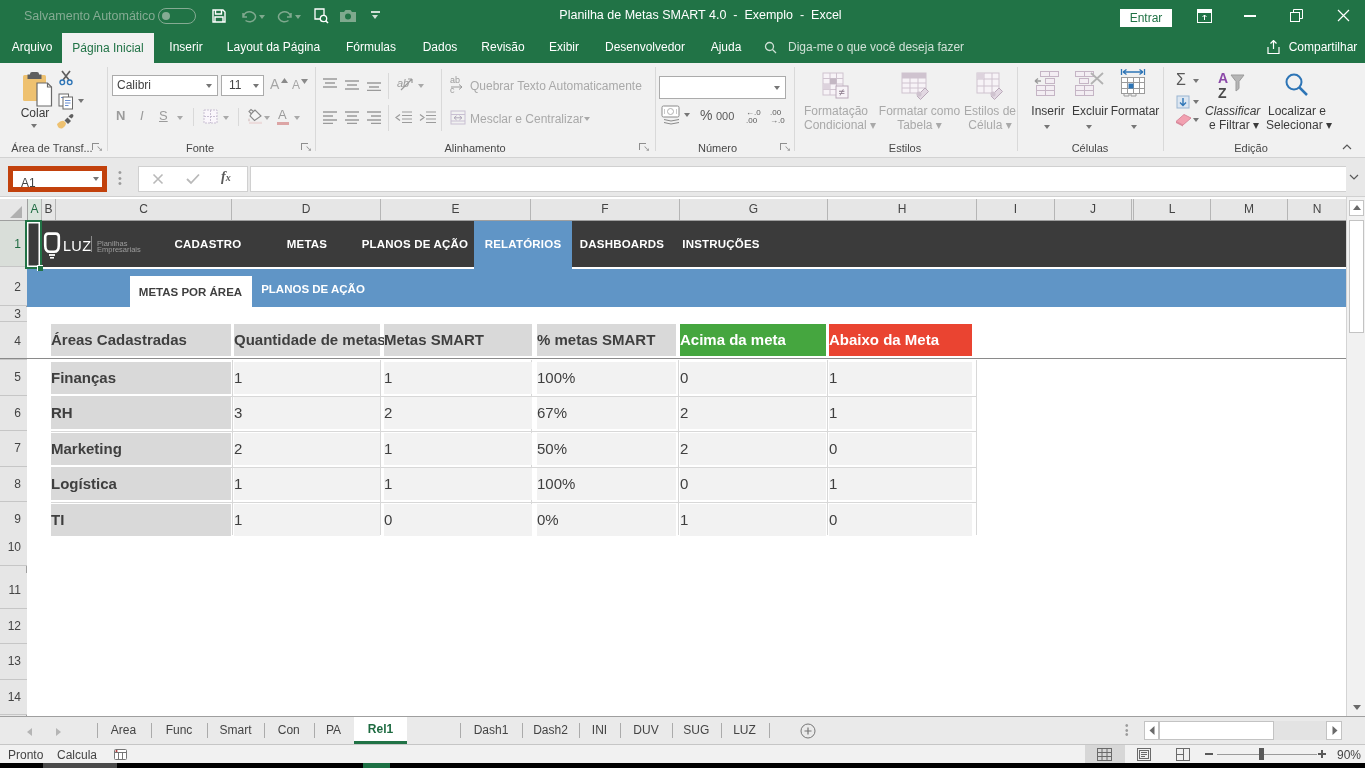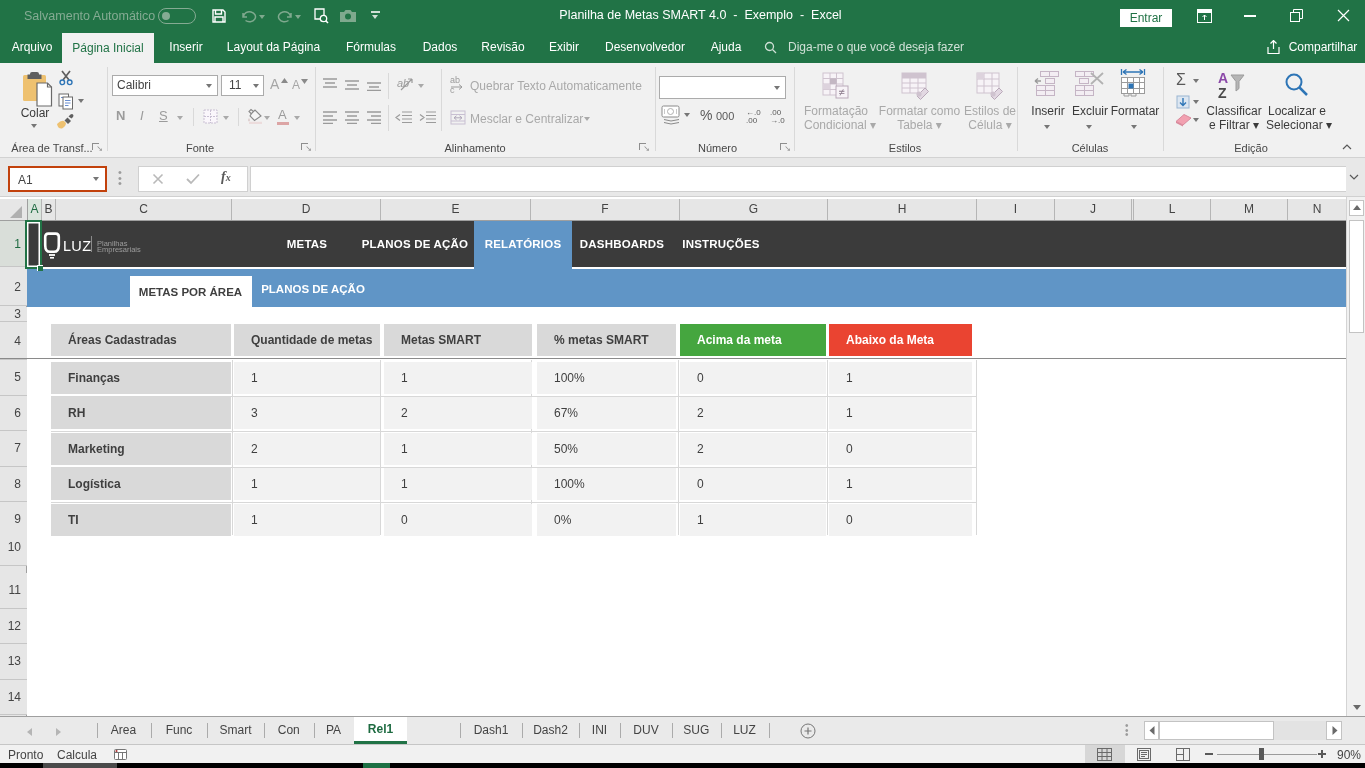--- a/index.html
+++ b/index.html
@@ -39,21 +39,21 @@
 
 #grid { left:0; top:221px; width:1346px; height:495px; background:#fff; }
 #rowhdr { position:absolute; left:0; top:0; width:27px; height:495px; background:#e6e6e6; border-right:1px solid #9f9f9f; }
 
 
 #darkband { position:absolute; left:27px; top:0; width:1319px; height:46px; background:#3b3b3b; }
 #blueband { position:absolute; left:27px; top:47.5px; width:1319px; height:38.5px; background:#6095c6; }
 .navitem { position:absolute; top:0; height:47px; line-height:47px; color:#fff; font-weight:bold; font-size:11.5px; text-align:center; letter-spacing:.2px; }
 
 
-.tc { position:absolute; font-size:12px; color:#3f3f3f; line-height:32px; padding-left:17px; white-space:nowrap; }
+.tc { position:absolute; font-size:15px; color:#3f3f3f; line-height:32px; padding-left:0; white-space:nowrap; }
 .hdr { font-weight:bold; }
 
 
 #sheetbar { left:0; top:716px; width:1365px; height:28px; background:#eaeaea; border-top:1px solid #9f9f9f; }
 .stab { position:absolute; top:0; height:27px; line-height:27px; font-size:12px; color:#444; text-align:center; }
 .stsep { position:absolute; top:6px; width:1px; height:15px; background:#ababab; }
 
 
 #statusbar { left:0; top:744px; width:1365px; height:19px; background:#f1f1f1; border-top:1px solid #c6c6c6; }
 #blackstrip { left:0; top:763px; width:1365px; height:5px; background:#000; }
@@ -359,36 +359,36 @@
   <svg class="abs" style="left:1175px;top:50px;" width="17" height="14" viewBox="0 0 17 14">
         <path d="M1 8.5 L9 1.5 L16 5 L8 12 z" fill="#f2a0b0" stroke="#d98a9c"></path>
         <path d="M1 8.5 L8 12 L8 13.5 L1 10 z" fill="#d98a9c"></path>
       </svg>
   <div class="darr" style="left:1193px;top:55px;"></div>
   <svg class="abs" style="left:1218px;top:7px;" width="27" height="29" viewBox="0 0 27 29">
         <text x="0" y="13" font-size="14" font-weight="bold" fill="#8b48a8">A</text>
         <text x="0" y="28" font-size="14" font-weight="bold" fill="#4a4a4a">Z</text>
         <path d="M13 5 h13 l-5 6.5 v7 l-3 2.5 v-9.5 z" fill="#b5b5b5" stroke="#9b9b9b"></path>
       </svg>
-  <div class="ribtxt" style="left:1205px;top:41px;width:58px;text-align:center;">Classificar</div>
+  <div class="ribtxt" style="left:1205px;top:41px;width:58px;text-align:left;font-style:italic;">Classificar</div>
   <div class="ribtxt" style="left:1205px;top:55px;width:58px;text-align:center;">e Filtrar&nbsp;▾</div>
   <svg class="abs" style="left:1284px;top:9px;" width="25" height="25" viewBox="0 0 25 25">
         <circle cx="10" cy="10" r="7.5" fill="none" stroke="#2e75b6" stroke-width="2"></circle>
         <path d="M15.5 15.5 L23 23" stroke="#2e75b6" stroke-width="2.5"></path>
       </svg>
   <div class="ribtxt" style="left:1266px;top:41px;width:62px;text-align:center;">Localizar e</div>
   <div class="ribtxt" style="left:1266px;top:55px;width:62px;text-align:center;">Selecionar&nbsp;▾</div>
   <div class="glabel" style="left:1201px;width:100px;">Edição</div>
   <svg class="abs" style="left:1342px;top:80px;" width="10" height="7" viewBox="0 0 10 7">
         <path d="M1 6 L5 2 L9 6" fill="none" stroke="#595959" stroke-width="1.2"></path>
       </svg>
 </div>
 
 <div class="abs" id="fbar">
-  <div class="abs" style="left:8px;top:8px;width:99px;height:26px;background:#fff;border:2px solid #c2410c;font-size:12px;color:#444;line-height:24px;padding-left:8px;">A1</div>
+  <div class="abs" style="left:8px;top:8px;width:99px;height:26px;background:#fff;border:5px solid #c2410c;font-size:12px;color:#444;line-height:24px;padding-left:8px;">A1</div>
   <div class="darr" style="left:93px;top:19px;"></div>
   <div class="abs" style="left:118px;top:12px;width:3px;height:17px;color:#9b9b9b;font-size:11px;line-height:5.5px;letter-spacing:0;">•<br>•<br>•</div>
   <div class="abs" style="left:138px;top:8px;width:110px;height:26px;background:#fff;border:1px solid #d0d0d0;"></div>
   <svg class="abs" style="left:152px;top:15px;" width="12" height="12" viewBox="0 0 12 12">
         <path d="M1.5 1.5 L10.5 10.5 M10.5 1.5 L1.5 10.5" stroke="#b9b9b9" stroke-width="1.6"></path>
       </svg>
   <svg class="abs" style="left:186px;top:15px;" width="14" height="12" viewBox="0 0 14 12">
         <path d="M1 6 L5 10 L13 1.5" stroke="#b9b9b9" stroke-width="1.8" fill="none"></path>
       </svg>
   <div class="abs" style="left:221px;top:11px;font-size:14px;font-style:italic;color:#595959;font-family:'Liberation Serif',serif;font-weight:bold;">f<span style="font-size:10px;">x</span></div>
@@ -443,20 +443,21 @@
   <svg class="abs" style="left:43px;top:11px;" width="18" height="27" viewBox="0 0 18 27">
     <path d="M2.2 4.8 Q2.2 1.6 5.4 1.6 H12.6 Q15.8 1.6 15.8 4.8 V13.2 Q15.8 19.8 11 19.8 H7 Q2.2 19.8 2.2 13.2 Z" fill="none" stroke="#fff" stroke-width="2.6"></path>
     <path d="M6 23 h6" stroke="#fff" stroke-width="1.8"></path>
     <path d="M7 25.8 h4" stroke="#fff" stroke-width="1.6"></path>
   </svg>
   <div class="abs" style="left:63px;top:16.5px;font-size:14.5px;color:#fff;letter-spacing:0.3px;">LUZ</div>
   <div class="abs" style="left:91px;top:15px;width:1px;height:16px;background:#8a8a8a;"></div>
   <div class="abs" style="left:97px;top:17.5px;font-size:7.5px;color:#9d9d9d;">Planilhas</div>
   <div class="abs" style="left:97px;top:23.5px;font-size:7.5px;color:#9d9d9d;">Empresariais</div>
 
+  <div class="navitem" style="left:148px;width:120px;">CADASTRO</div>
   <div class="navitem" style="left:247px;width:120px;">METAS</div>
   <div class="navitem" style="left:355px;width:120px;">PLANOS DE AÇÃO</div>
   <div class="navitem" style="left:463px;width:120px;">RELATÓRIOS</div>
   <div class="navitem" style="left:562px;width:120px;">DASHBOARDS</div>
   <div class="navitem" style="left:661px;width:120px;">INSTRUÇÕES</div>
 
   <div class="abs" style="left:129.5px;top:54.5px;width:122px;height:32px;background:#fff;text-align:center;line-height:32px;font-weight:bold;font-size:11.5px;color:#3f3f3f;">METAS POR ÁREA</div>
   <div class="abs" style="left:253px;top:50px;width:120px;height:36px;text-align:center;line-height:36px;font-weight:bold;font-size:11.5px;color:#fff;">PLANOS DE AÇÃO</div>
 
   <div class="abs" style="left:25px;top:-1px;width:17px;height:49px;border:2px solid #217346;background:#3b3b3b;box-shadow:inset 0 0 0 1.5px #fff;"></div>

